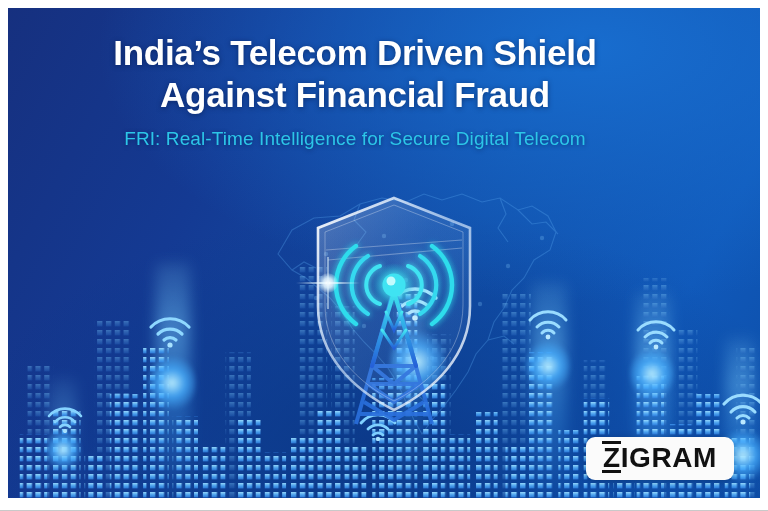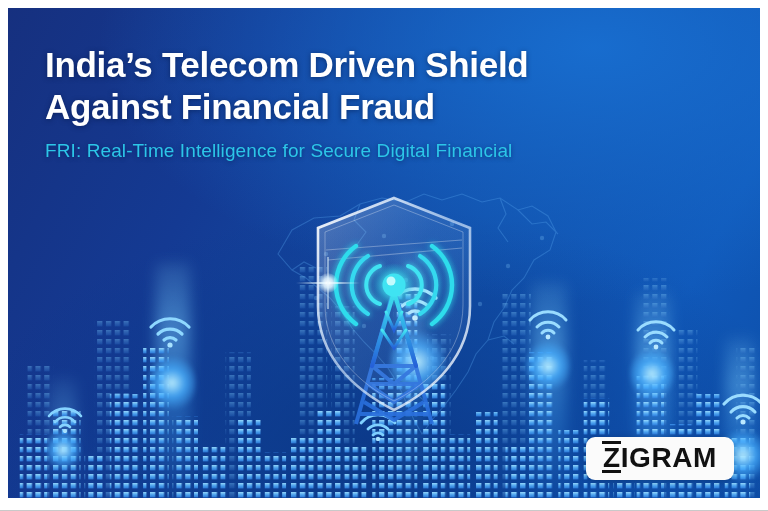--- a/index.html
+++ b/index.html
@@ -85,22 +85,23 @@
   .sparkle::after{ width:2px;  height:52px; }
   .sparkle-core{
     position:absolute; left:50%; top:50%;
     width:20px; height:20px; margin:-10px 0 0 -10px;
     border-radius:50%;
     background:radial-gradient(circle, #ffffff 0%, rgba(225,245,255,.85) 35%, rgba(150,215,255,0) 75%);
   }
 
   
   .textblock{
-    position:absolute; left:37px; top:36px;
+    position:absolute; left:37px; top:24px;
     width:620px;
+    text-align:center;
   }
   .headline{
     color:#ffffff;
     font-size:35px;
     font-weight:700;
     line-height:1.19;
     letter-spacing:-.3px;
     text-shadow:0 1px 5px rgba(4,22,66,.55);
     white-space:pre-line;
   }
@@ -421,21 +422,21 @@
       </svg>
     </div>
 
     <div class="sparkle">
       <div class="sparkle-core"></div>
     </div>
 
     <div class="textblock">
       <h1 class="headline">India’s Telecom Driven Shield
 Against Financial Fraud</h1>
-      <p class="subhead">FRI: Real-Time Intelligence for Secure Digital Financial</p>
+      <p class="subhead">FRI: Real-Time Intelligence for Secure Digital Telecom</p>
     </div>
 
     <div class="logo">
       <span class="logo-text"><span class="logo-z">Z</span><span>IGRAM</span></span>
     </div>
 
   </div>
 </div>
 
 </body></html>

